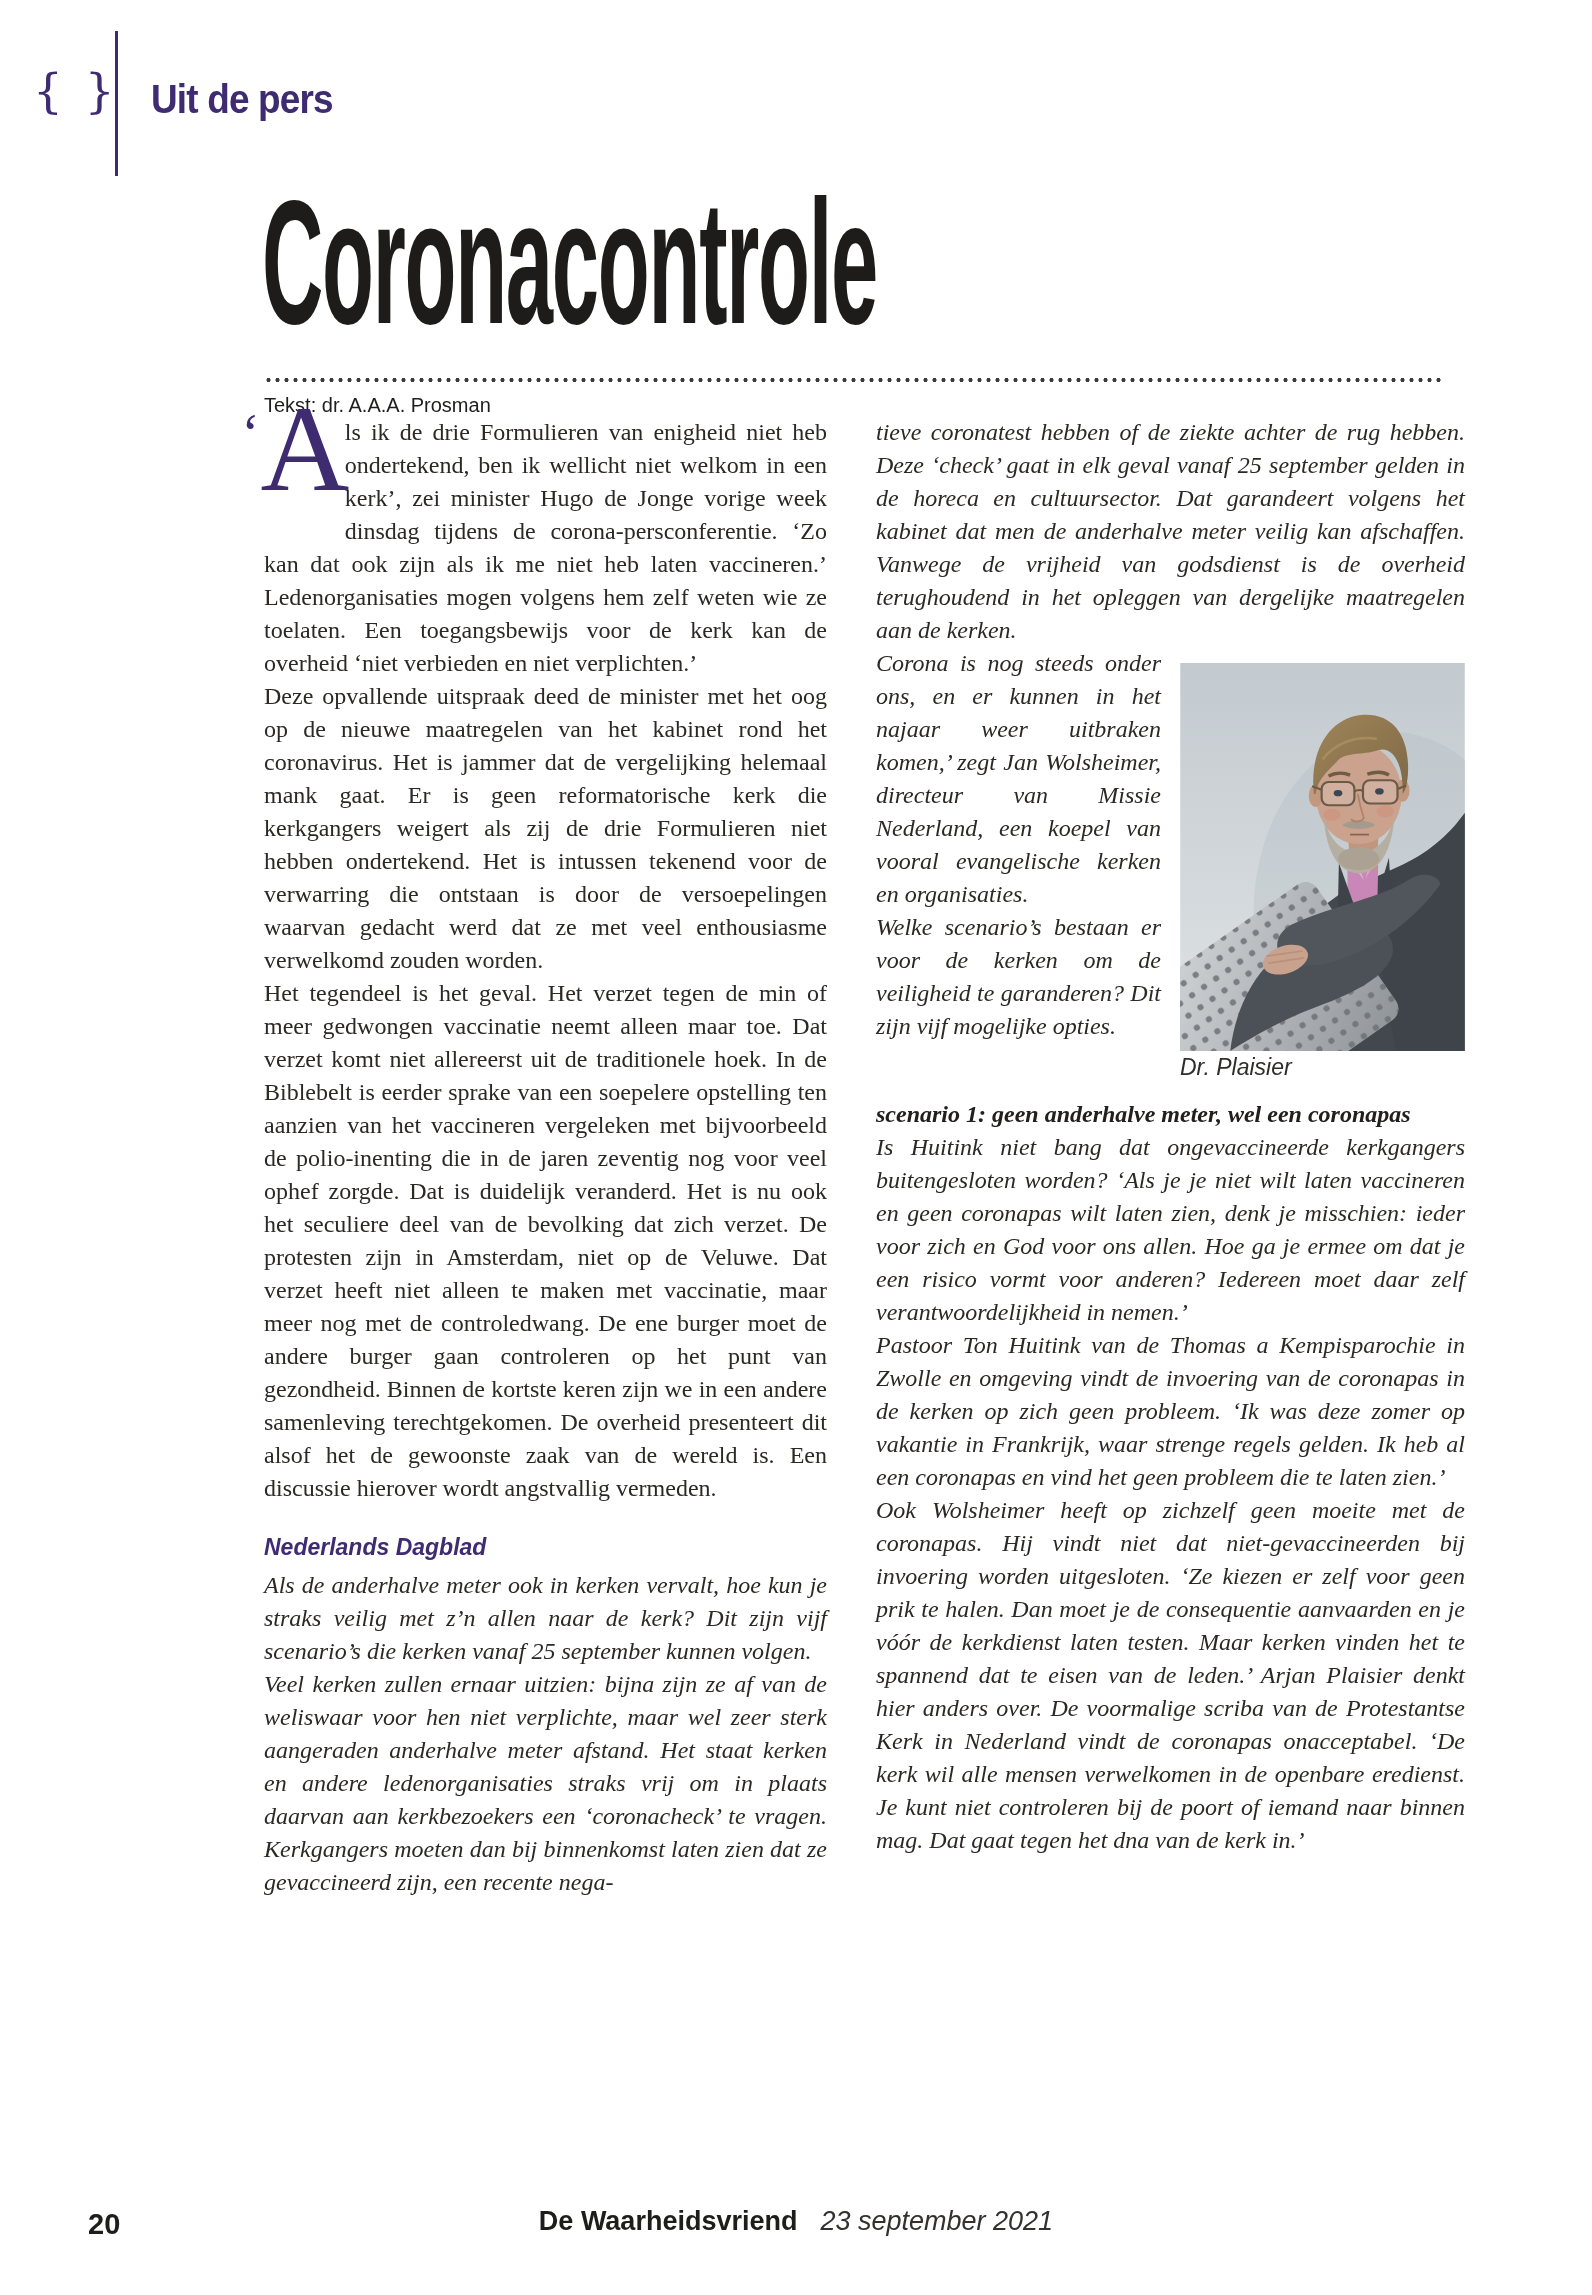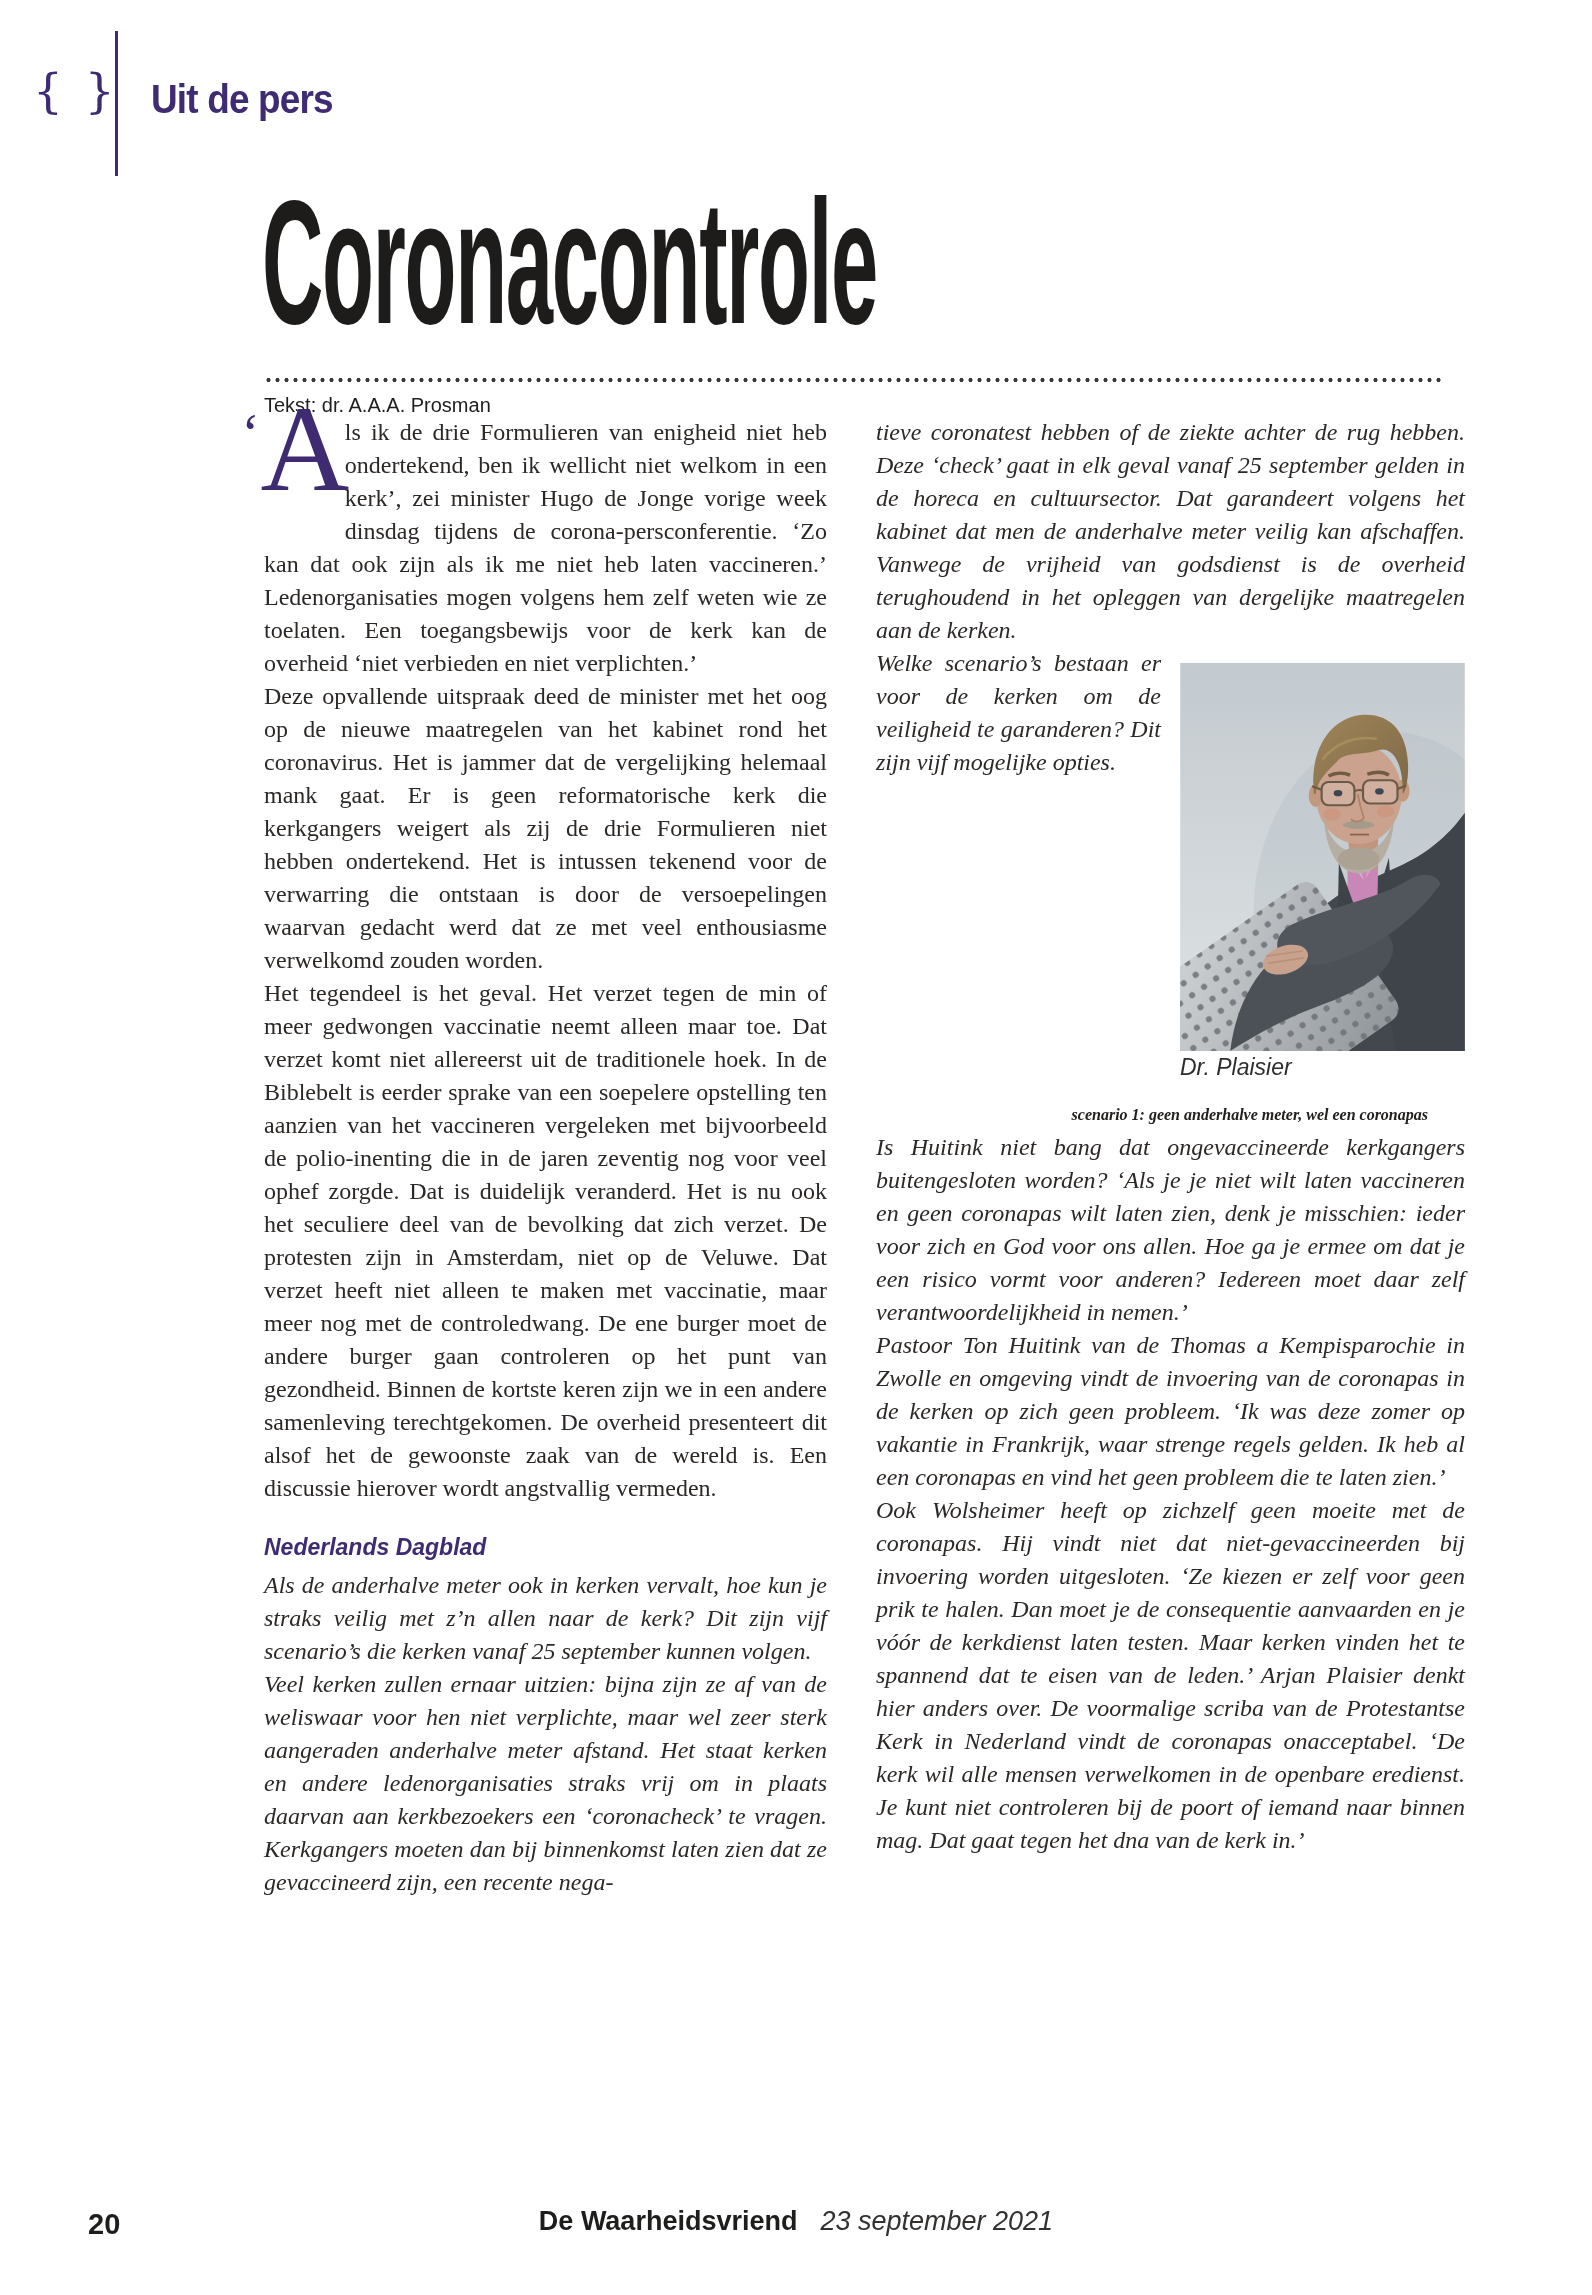--- a/index.html
+++ b/index.html
@@ -56,22 +56,22 @@
   }
   
   .photo-box{ float:right; width:285px; margin:15.5px 0 14px 19px; }
   .photo-box svg{ display:block; }
   .caption{
     margin-top:0; text-align:left;
     font-family:"Liberation Sans","DejaVu Sans",sans-serif;
     font-style:italic; font-size:23px; color:#2e2d2b;
   }
   .scenario{
-    clear:right; margin:24px 0 0 0; max-width:552px; text-align:right;
-    font-weight:700; font-style:italic; font-size:16px; line-height:33px; color:#22201e;
+    clear:right; margin:24px 0 0 0; max-width:552px; text-align:left;
+    font-weight:700; font-style:italic; font-size:24px; line-height:33px; color:#22201e;
   }
   
   .footer{
     position:absolute; top:2206px; left:0; width:100%;
     font-family:"Liberation Sans","DejaVu Sans",sans-serif; color:#1d1d1b;
   }
   .pageno{ position:absolute; left:88px; top:1.7px; font-weight:700; font-size:29px; }
   .f-center{ text-align:center; font-size:27px; }
   .f-j{ font-weight:700; }
   .f-d{ font-style:italic; font-weight:400; margin-left:23px; color:#33312f;text-align:right; }
@@ -183,20 +183,21 @@
           <ellipse cx="183" cy="151" rx="5" ry="3.6" fill="#3c4752"></ellipse>
           <ellipse cx="231" cy="149" rx="5" ry="3.6" fill="#3c4752"></ellipse>
           <path d="M206,152 C208,164 211,174 213,180 C209,185 201,185 198,181" stroke="#b08268" stroke-width="2" fill="none"></path>
           <ellipse cx="176" cy="176" rx="10" ry="7" fill="#d27f68" opacity="0.28"></ellipse>
           <ellipse cx="238" cy="172" rx="10" ry="7" fill="#d27f68" opacity="0.28"></ellipse>
         </g>
       </svg>
       <div class="caption">Dr. Plaisier</div>
     </div>
 
+    <p class="body it">Corona is nog steeds onder ons, en er kunnen in het najaar weer uitbraken komen,’ zegt Jan Wolsheimer, directeur van Missie Nederland, een koepel van vooral evangelische kerken en organisaties.</p>
     <p class="body it">Welke scenario’s bestaan er voor de kerken om de veiligheid te garanderen? Dit zijn vijf mogelijke opties.</p>
 
     <h3 class="scenario">scenario 1: geen anderhalve meter, wel een coronapas</h3>
     <p class="body it">Is Huitink niet bang dat ongevaccineerde kerkgangers buitengesloten worden? ‘Als je je niet wilt laten vaccineren en geen coronapas wilt laten zien, denk je misschien: ieder voor zich en God voor ons allen. Hoe ga je ermee om dat je een risico vormt voor anderen? Iedereen moet daar zelf verantwoordelijkheid in nemen.’</p>
     <p class="body it">Pastoor Ton Huitink van de Thomas a Kempisparochie in Zwolle en omgeving vindt de invoering van de coronapas in de kerken op zich geen probleem. ‘Ik was deze zomer op vakantie in Frankrijk, waar strenge regels gelden. Ik heb al een coronapas en vind het geen probleem die te laten zien.’</p>
     <p class="body it">Ook Wolsheimer heeft op zichzelf geen moeite met de coronapas. Hij vindt niet dat niet-gevaccineerden bij invoering worden uitgesloten. ‘Ze kiezen er zelf voor geen prik te halen. Dan moet je de consequentie aanvaarden en je vóór de kerkdienst laten testen. Maar kerken vinden het te spannend dat te eisen van de leden.’ Arjan Plaisier denkt hier anders over. De voormalige scriba van de Protestantse Kerk in Nederland vindt de coronapas onacceptabel. ‘De kerk wil alle mensen verwelkomen in de openbare eredienst. Je kunt niet controleren bij de poort of iemand naar binnen mag. Dat gaat tegen het dna van de kerk in.’</p>
   </div>
 
   <div class="footer">
     <span class="pageno">20</span>

